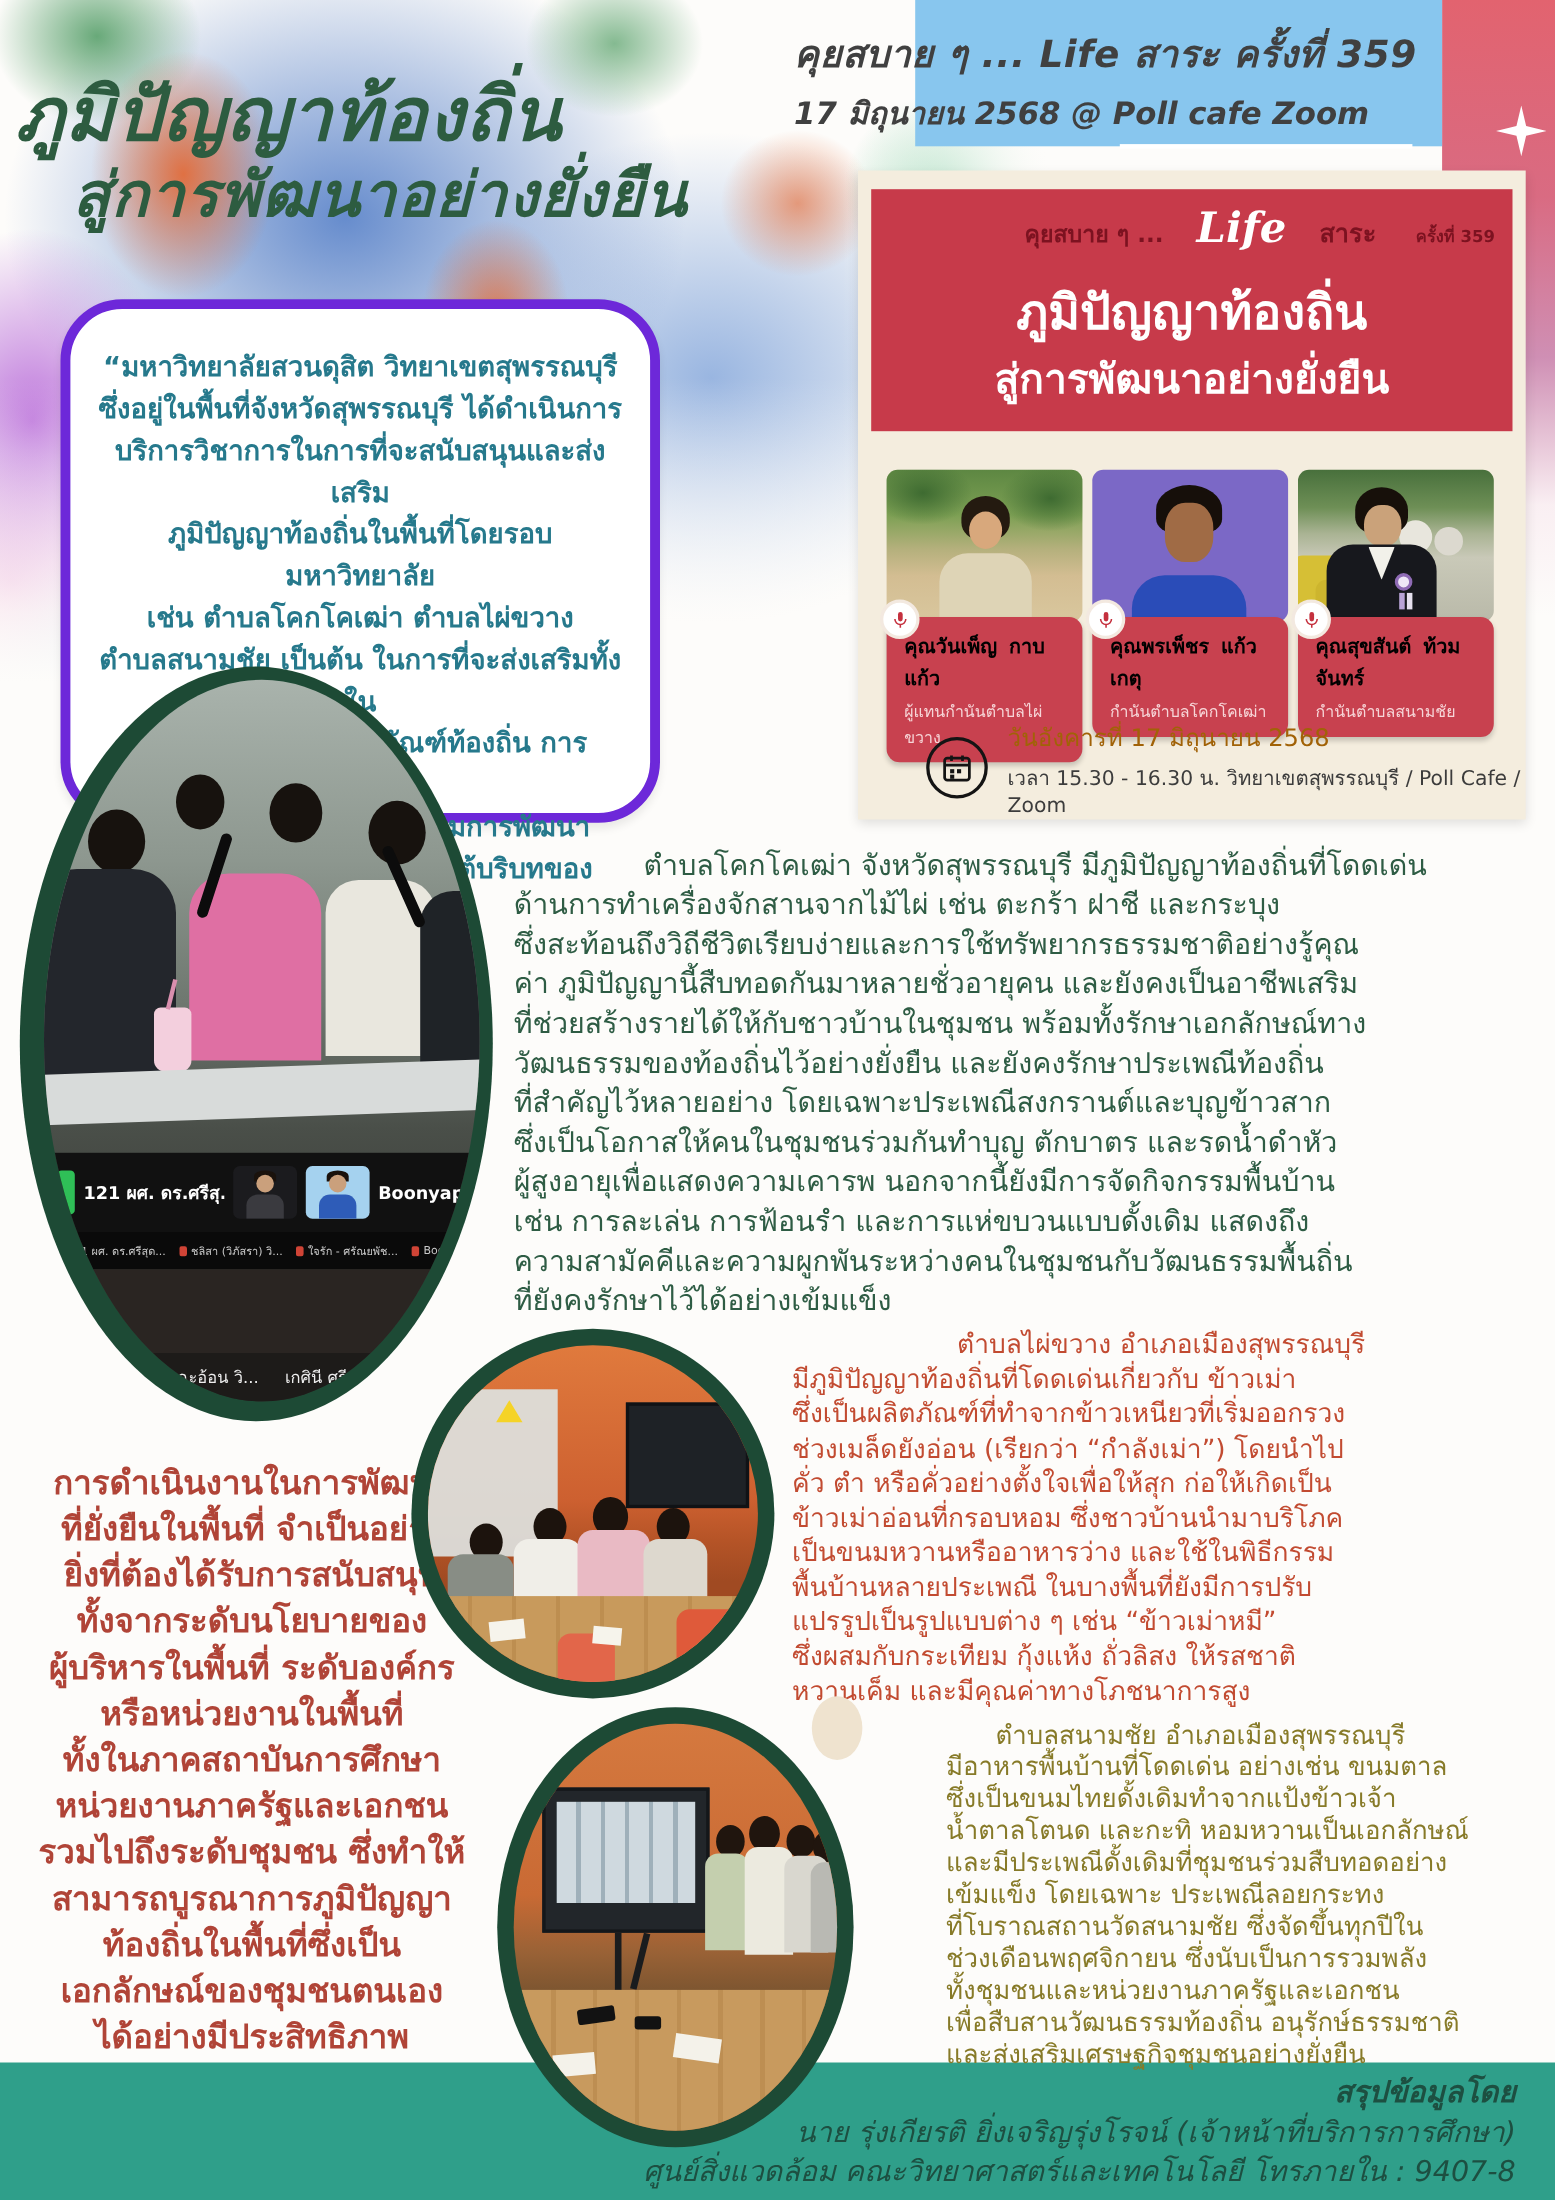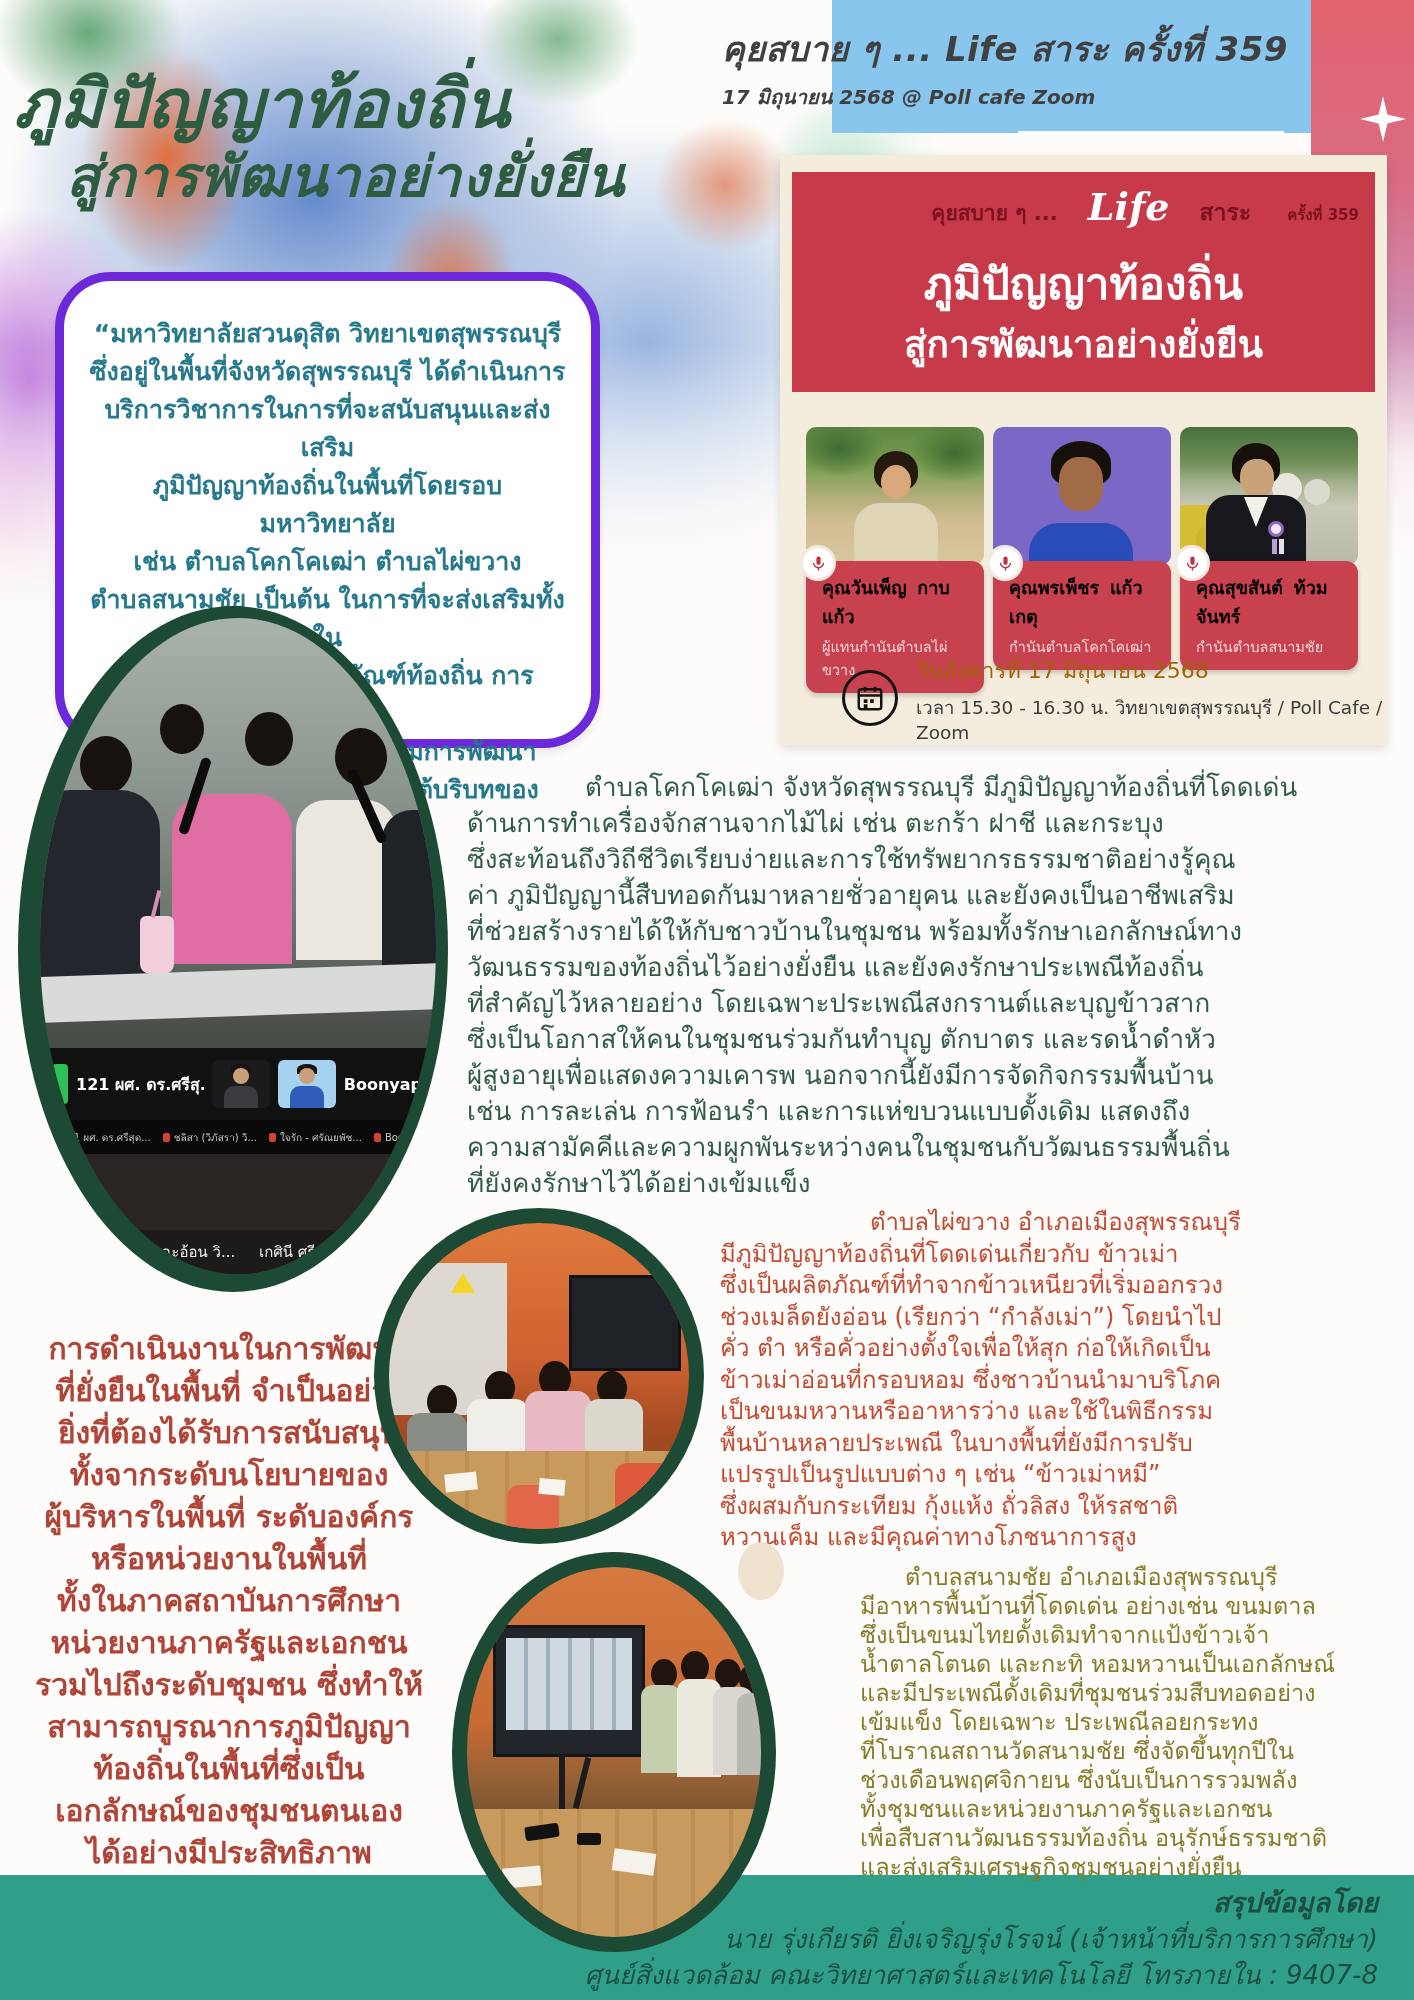--- a/index.html
+++ b/index.html
@@ -33,21 +33,21 @@
   .pink-strip{position:absolute;left:1311px;top:0;width:103px;height:560px;z-index:1;
     background:linear-gradient(180deg,#e2636f 0%,#d96b82 32%,#cf8fb4 58%,rgba(243,214,228,.35) 82%,rgba(255,255,255,0) 100%);}
   .blue-banner{position:absolute;left:832px;top:0;width:479px;height:133px;background:#88c6ee;z-index:1;}
   .white-line{position:absolute;left:1018px;top:131px;width:266px;height:4px;background:#ffffff;z-index:3;}
   .sparkle{position:absolute;left:1360px;top:96px;width:46px;height:46px;z-index:3;}
 
   
   .banner-text{position:absolute;right:126px;top:22px;text-align:left;z-index:3;
     color:#404040;font-style:italic;font-weight:bold;}
   .banner-text .l1{font-size:34px;letter-spacing:.5px;}
-  .banner-text .l2{font-size:20px;margin-top:5px;}
+  .banner-text .l2{font-size:28px;margin-top:5px;}
 
   
   .main-title1{position:absolute;left:14px;top:50px;z-index:2;font-size:67px;font-weight:800;
     font-style:italic;color:#2d5c40;letter-spacing:1px;}
   .main-title2{position:absolute;left:66px;top:132px;z-index:2;font-size:56px;font-weight:800;
     font-style:italic;color:#2d5c40;letter-spacing:1px;}
 
   
   .quote-box{position:absolute;left:55px;top:272px;width:545px;height:476px;z-index:2;
     background:#ffffff;border:9px solid #6d28d9;border-radius:56px;

